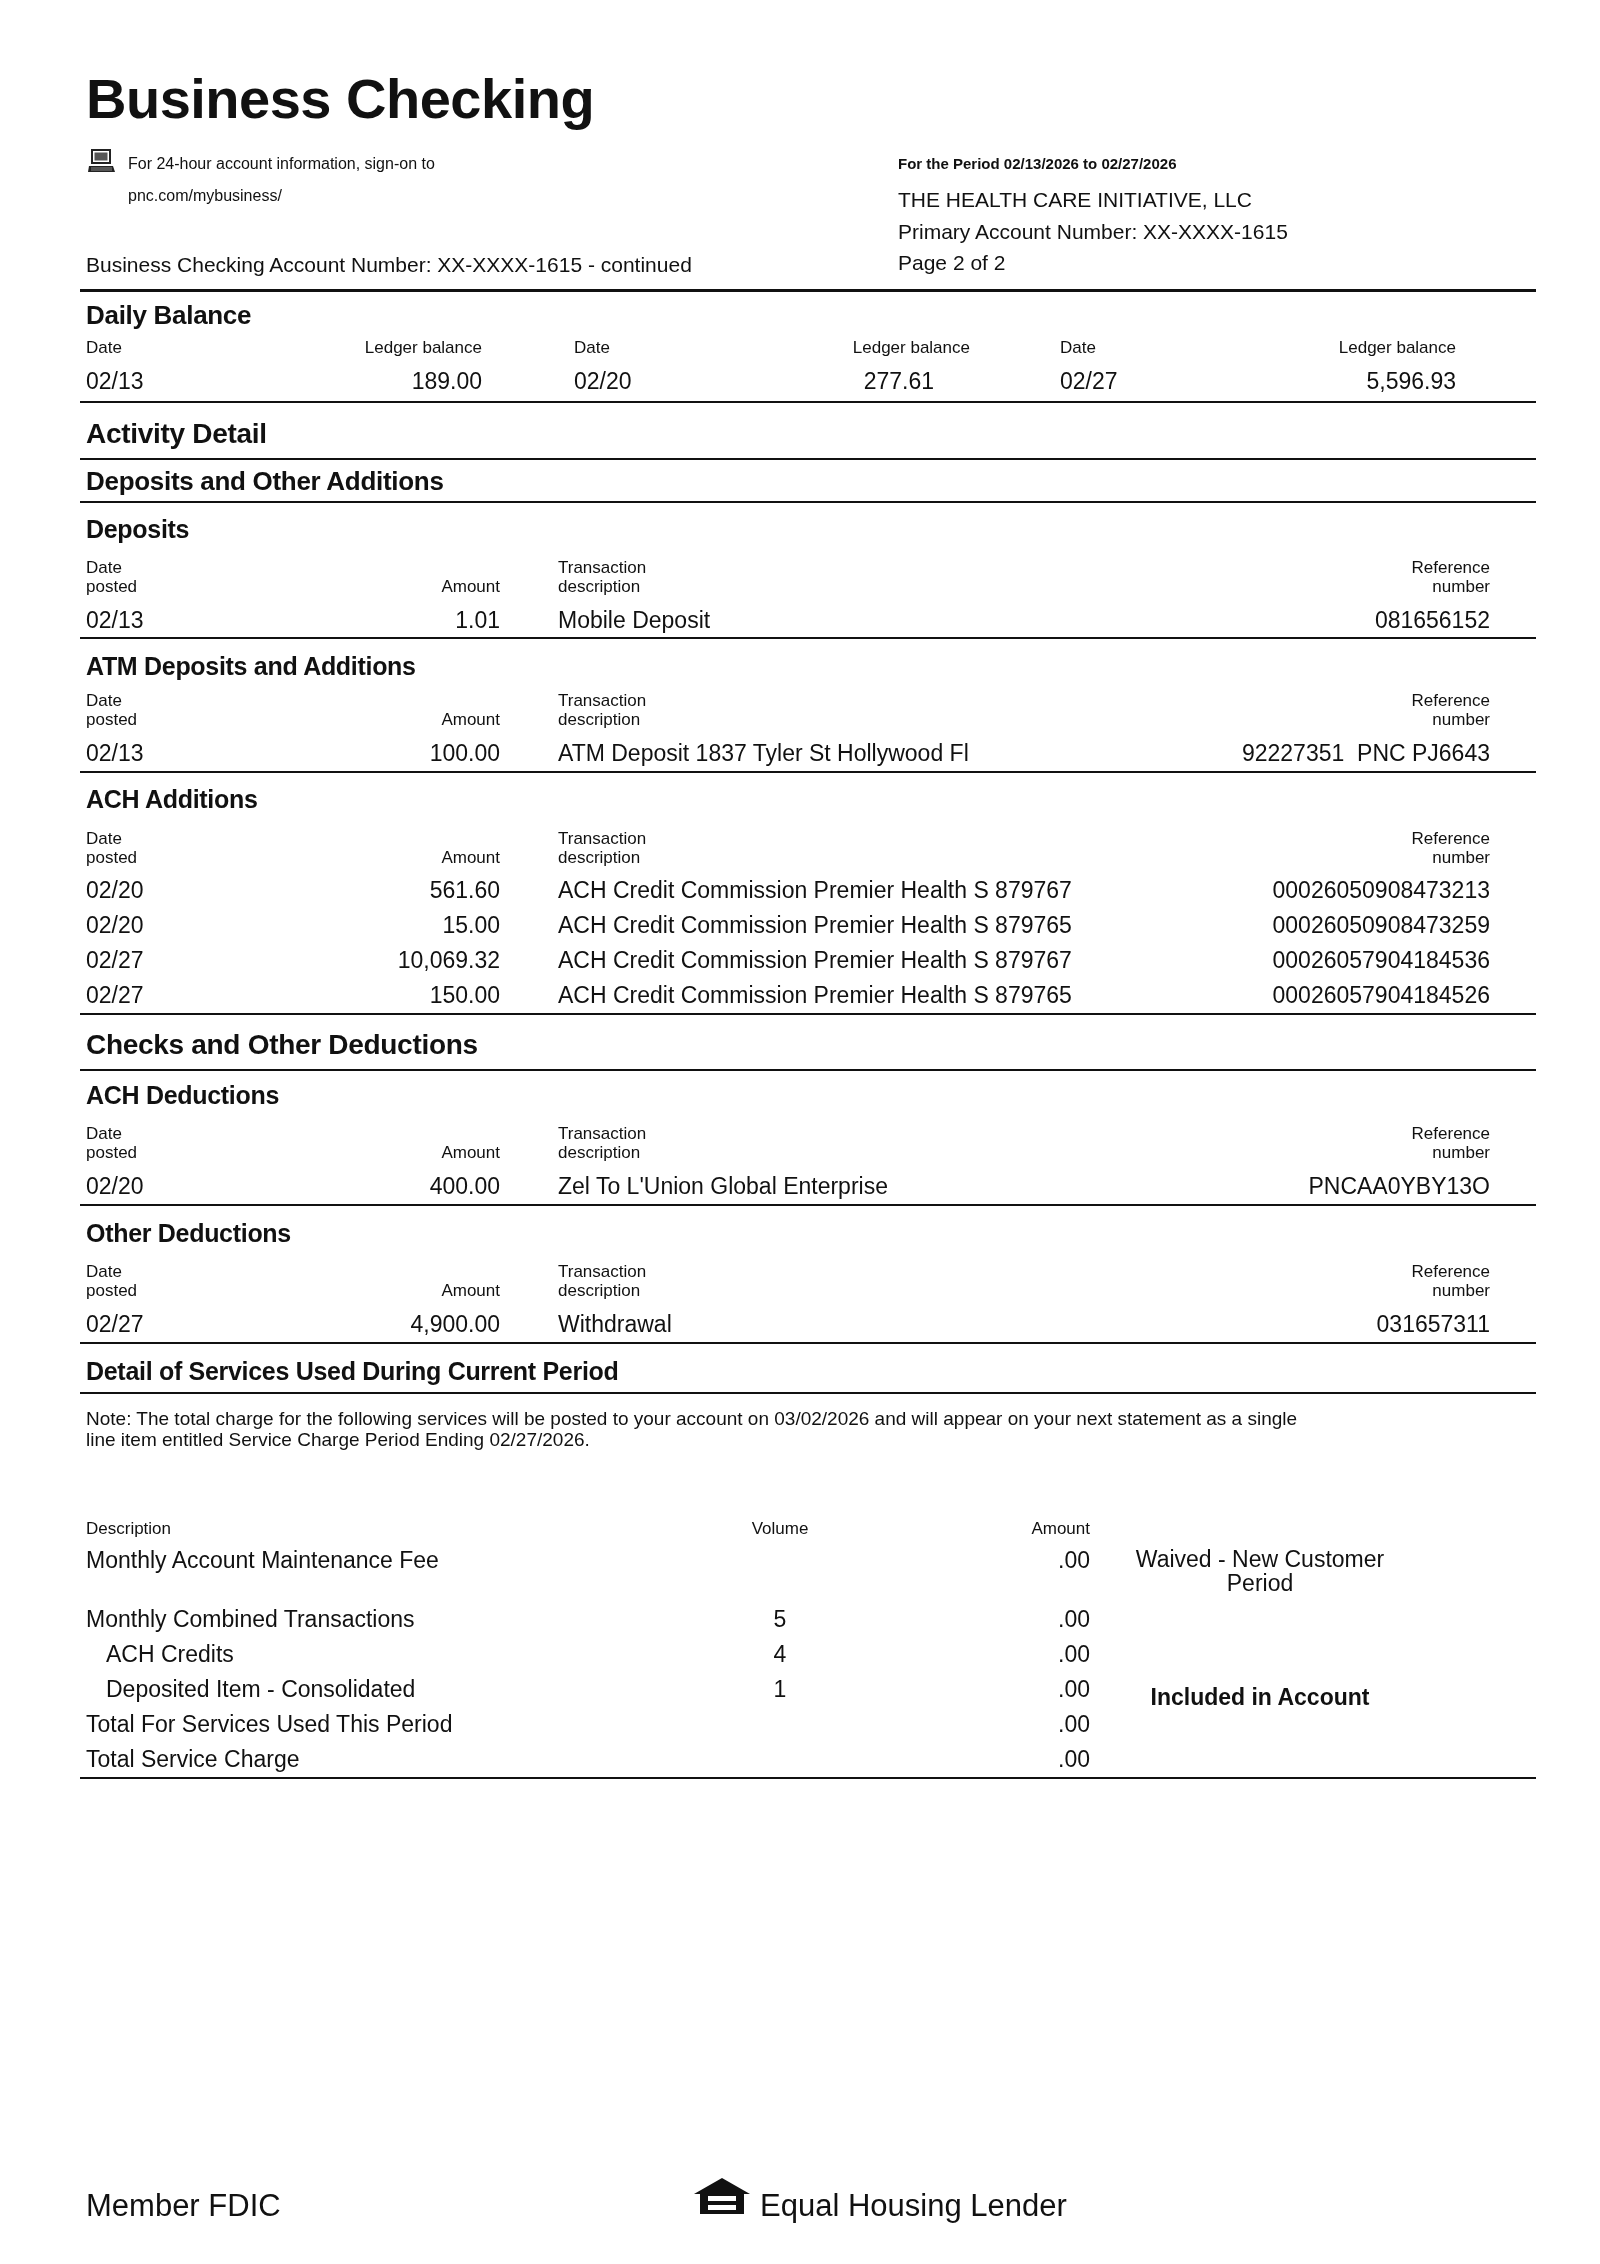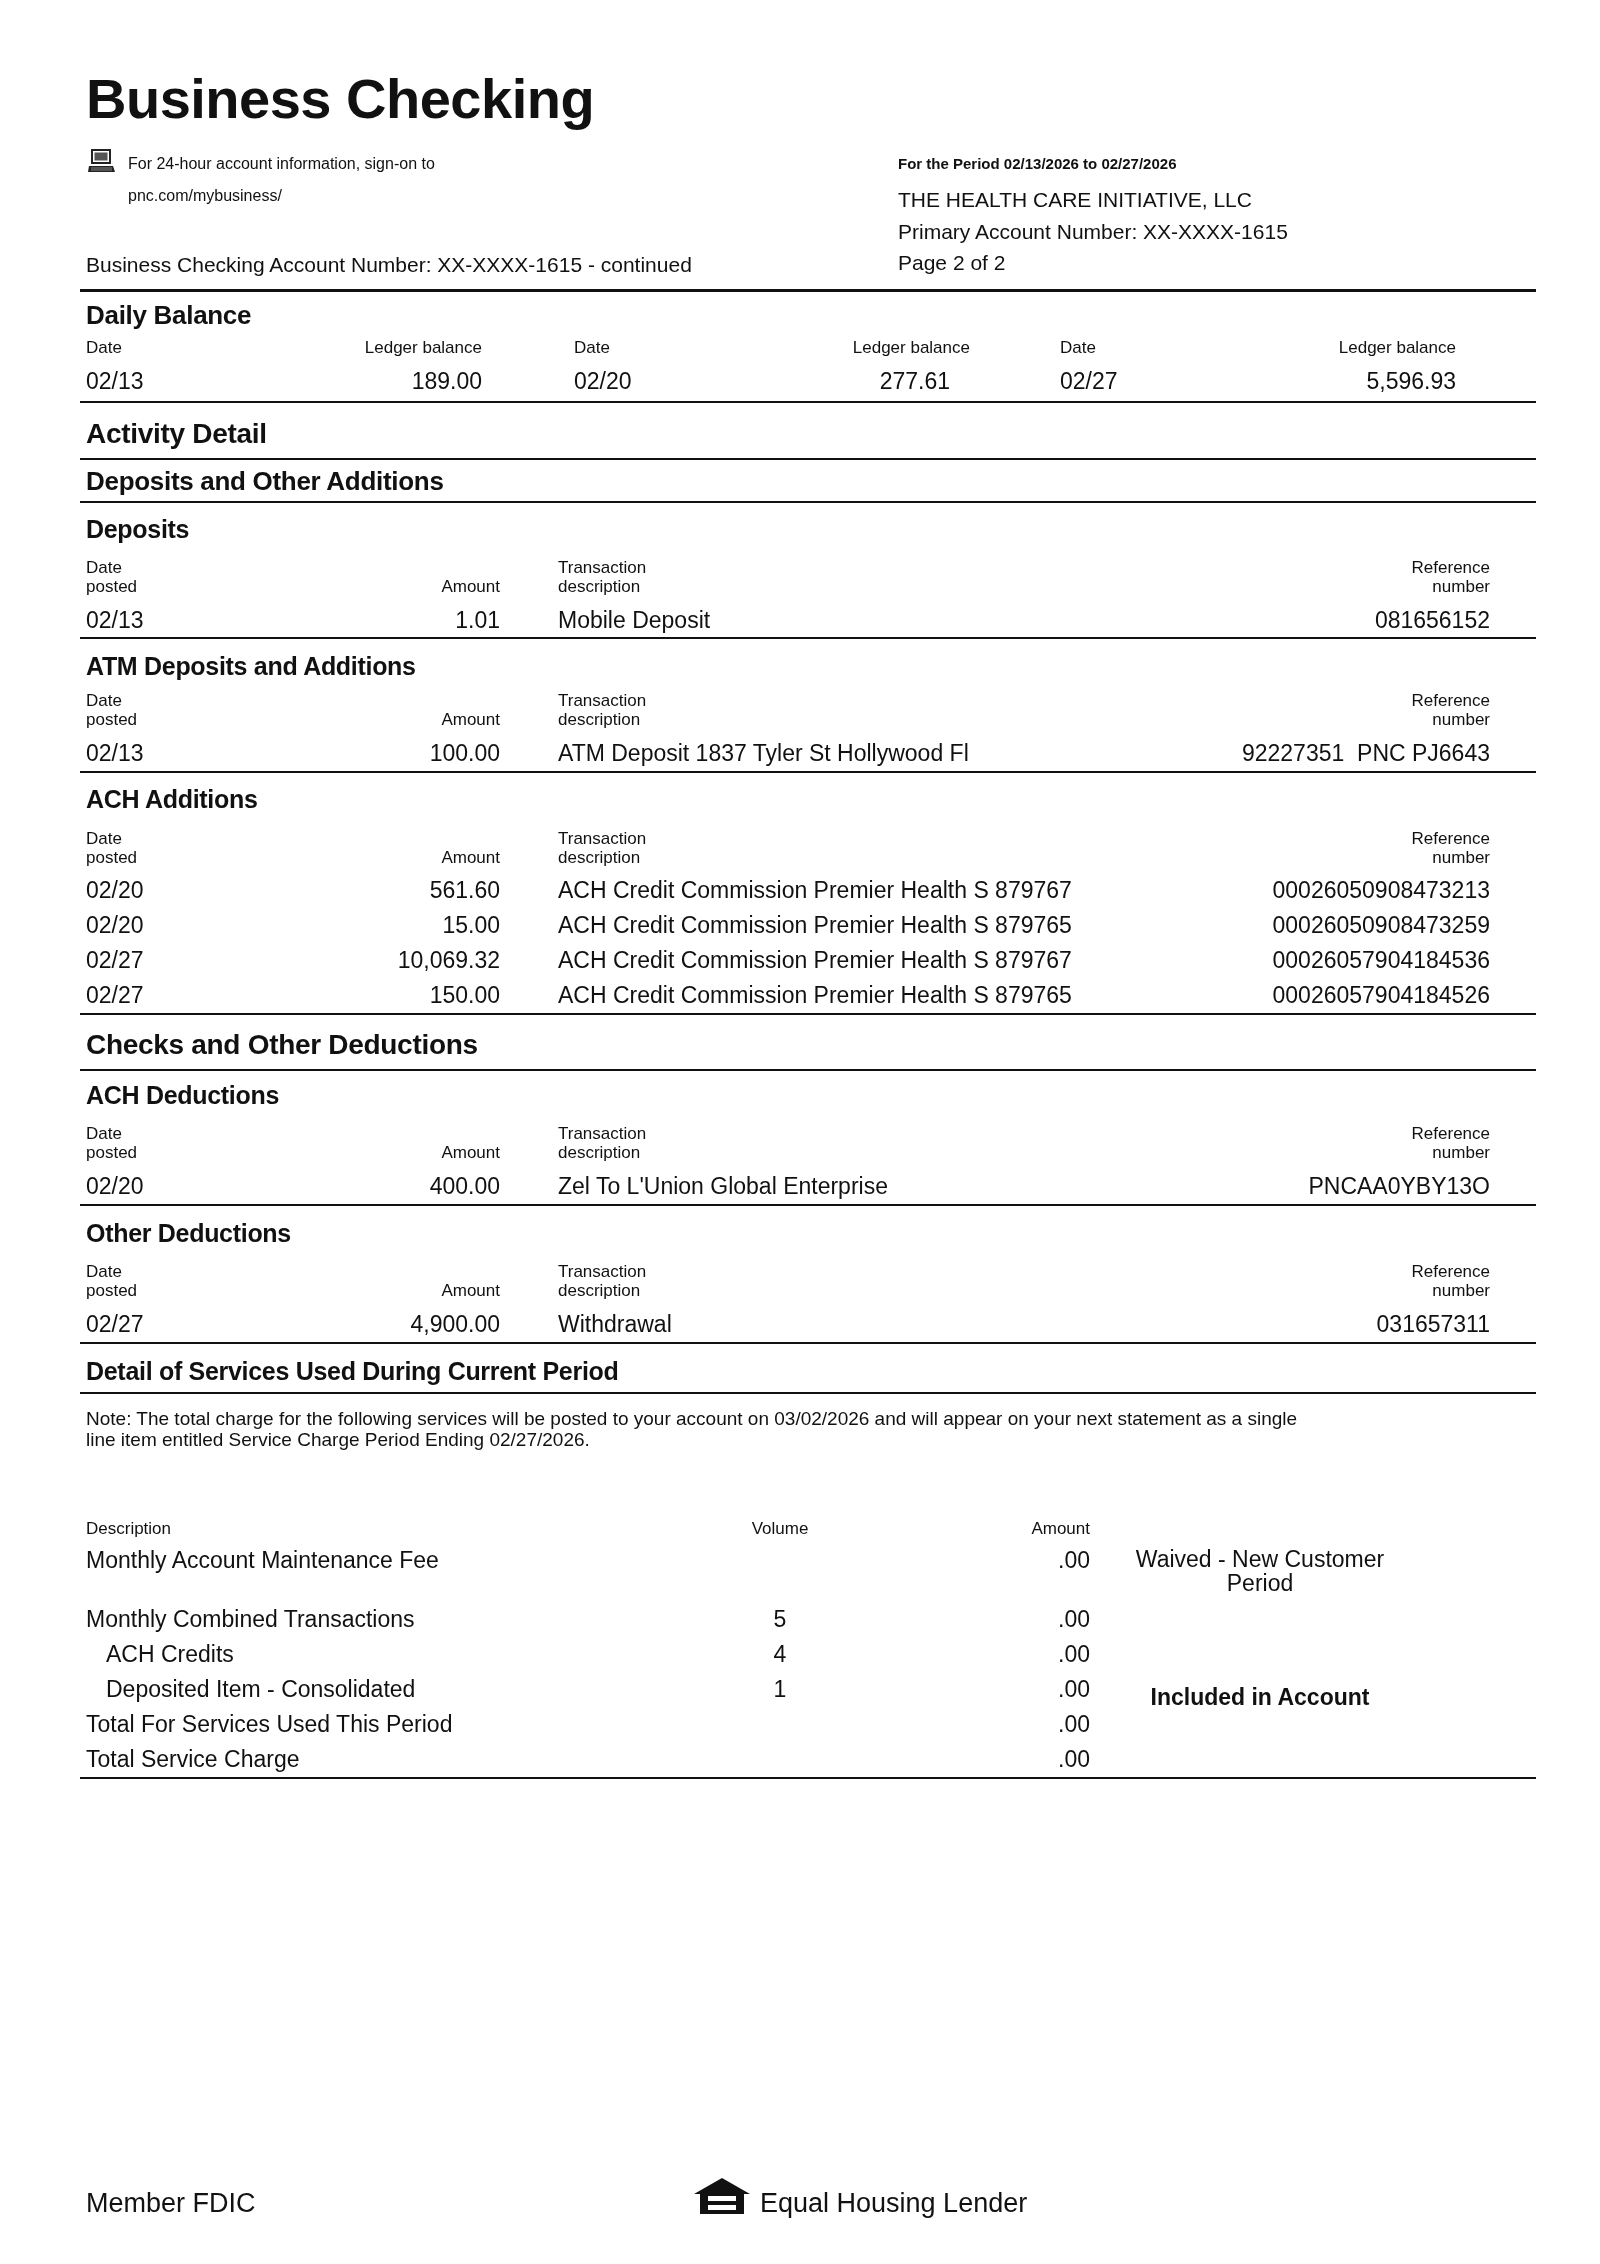--- a/index.html
+++ b/index.html
@@ -14,21 +14,21 @@
   .rule { position: absolute; left: 80px; width: 1456px; background: #111; }
   .r2 { height: 2px; }
   .r3 { height: 3px; }
   .sec-title { font-size: 28px; font-weight: bold; letter-spacing: -0.3px; }
   .sub-title { font-size: 26px; font-weight: bold; letter-spacing: -0.3px; }
   .mini-title { font-size: 25px; font-weight: bold; letter-spacing: -0.3px; }
   .colhdr { font-size: 17px; line-height: 19px; }
   .cell { font-size: 23px; }
   .right { text-align: right; }
   .center { text-align: center; }
-  .footer { font-size: 27px; }
+  .footer { font-size: 31px; }
 </style>
 </head>
 <body>
 
 <div class="page">
 
   <div class="abs title">Business Checking</div>
 
   <svg class="abs pc-icon" viewBox="0 0 28 26">
     <rect x="3" y="1" width="20" height="15" fill="#222"></rect>
@@ -54,21 +54,21 @@
     <div class="abs colhdr" style="left:86px; top:338px;">Date</div>
     <div class="abs colhdr right" style="left:300px; width:182px; top:338px;">Ledger balance</div>
     <div class="abs colhdr" style="left:574px; top:338px;">Date</div>
     <div class="abs colhdr right" style="left:780px; width:190px; top:338px;">Ledger balance</div>
     <div class="abs colhdr" style="left:1060px; top:338px;">Date</div>
     <div class="abs colhdr right" style="left:1260px; width:196px; top:338px;">Ledger balance</div>
 
     <div class="abs cell" style="left:86px; top:368px;">02/13</div>
     <div class="abs cell right" style="left:300px; width:182px; top:368px;">189.00</div>
     <div class="abs cell" style="left:574px; top:368px;">02/20</div>
-    <div class="abs cell right" style="left:760px; width:190px; top:368px;text-align:right;">277.61</div>
+    <div class="abs cell right" style="left:744px; width:190px; top:368px;text-align:right;">277.61</div>
     <div class="abs cell" style="left:1060px; top:368px;">02/27</div>
     <div class="abs cell right" style="left:1260px; width:196px; top:368px;">5,596.93</div>
   </div>
 
   <div class="rule r2" style="top:401px;"></div>
 
   <div class="abs sec-title" style="left:86px; top:418px;">Activity Detail</div>
   <div class="rule r2" style="top:458px;"></div>
   <div class="abs sub-title" style="left:86px; top:466px;">Deposits and Other Additions</div>
   <div class="rule r2" style="top:501px;"></div>

